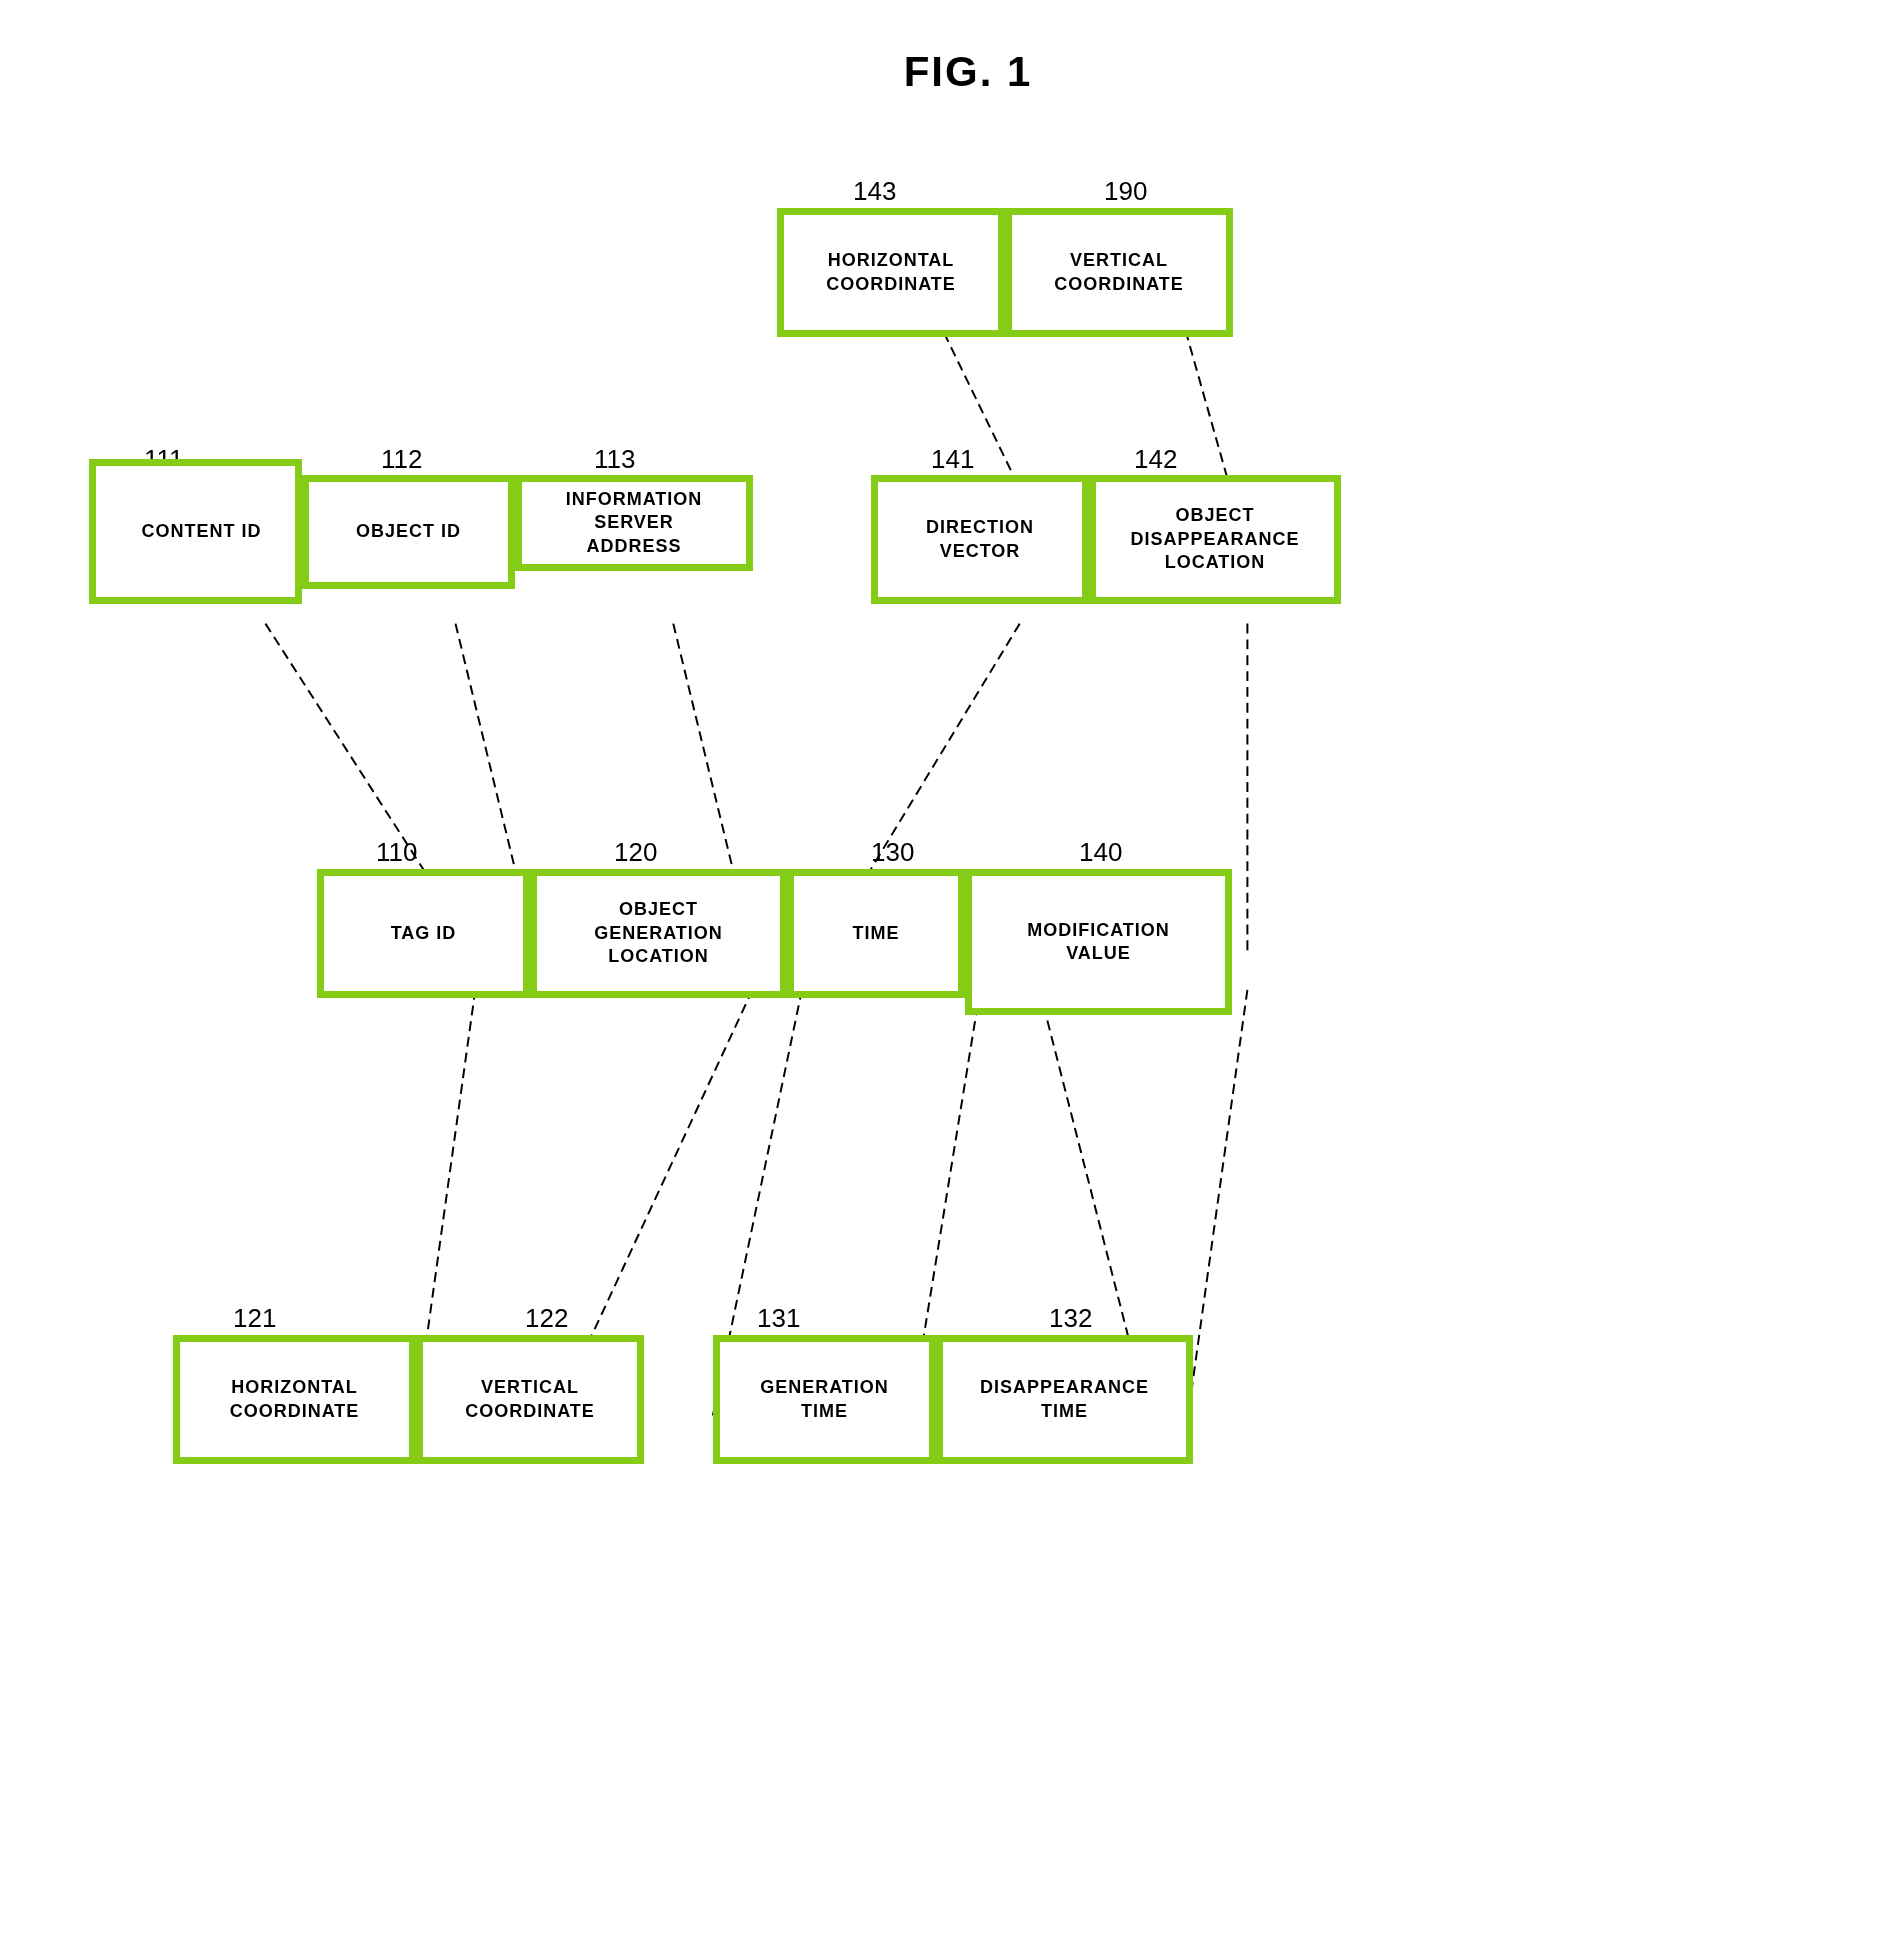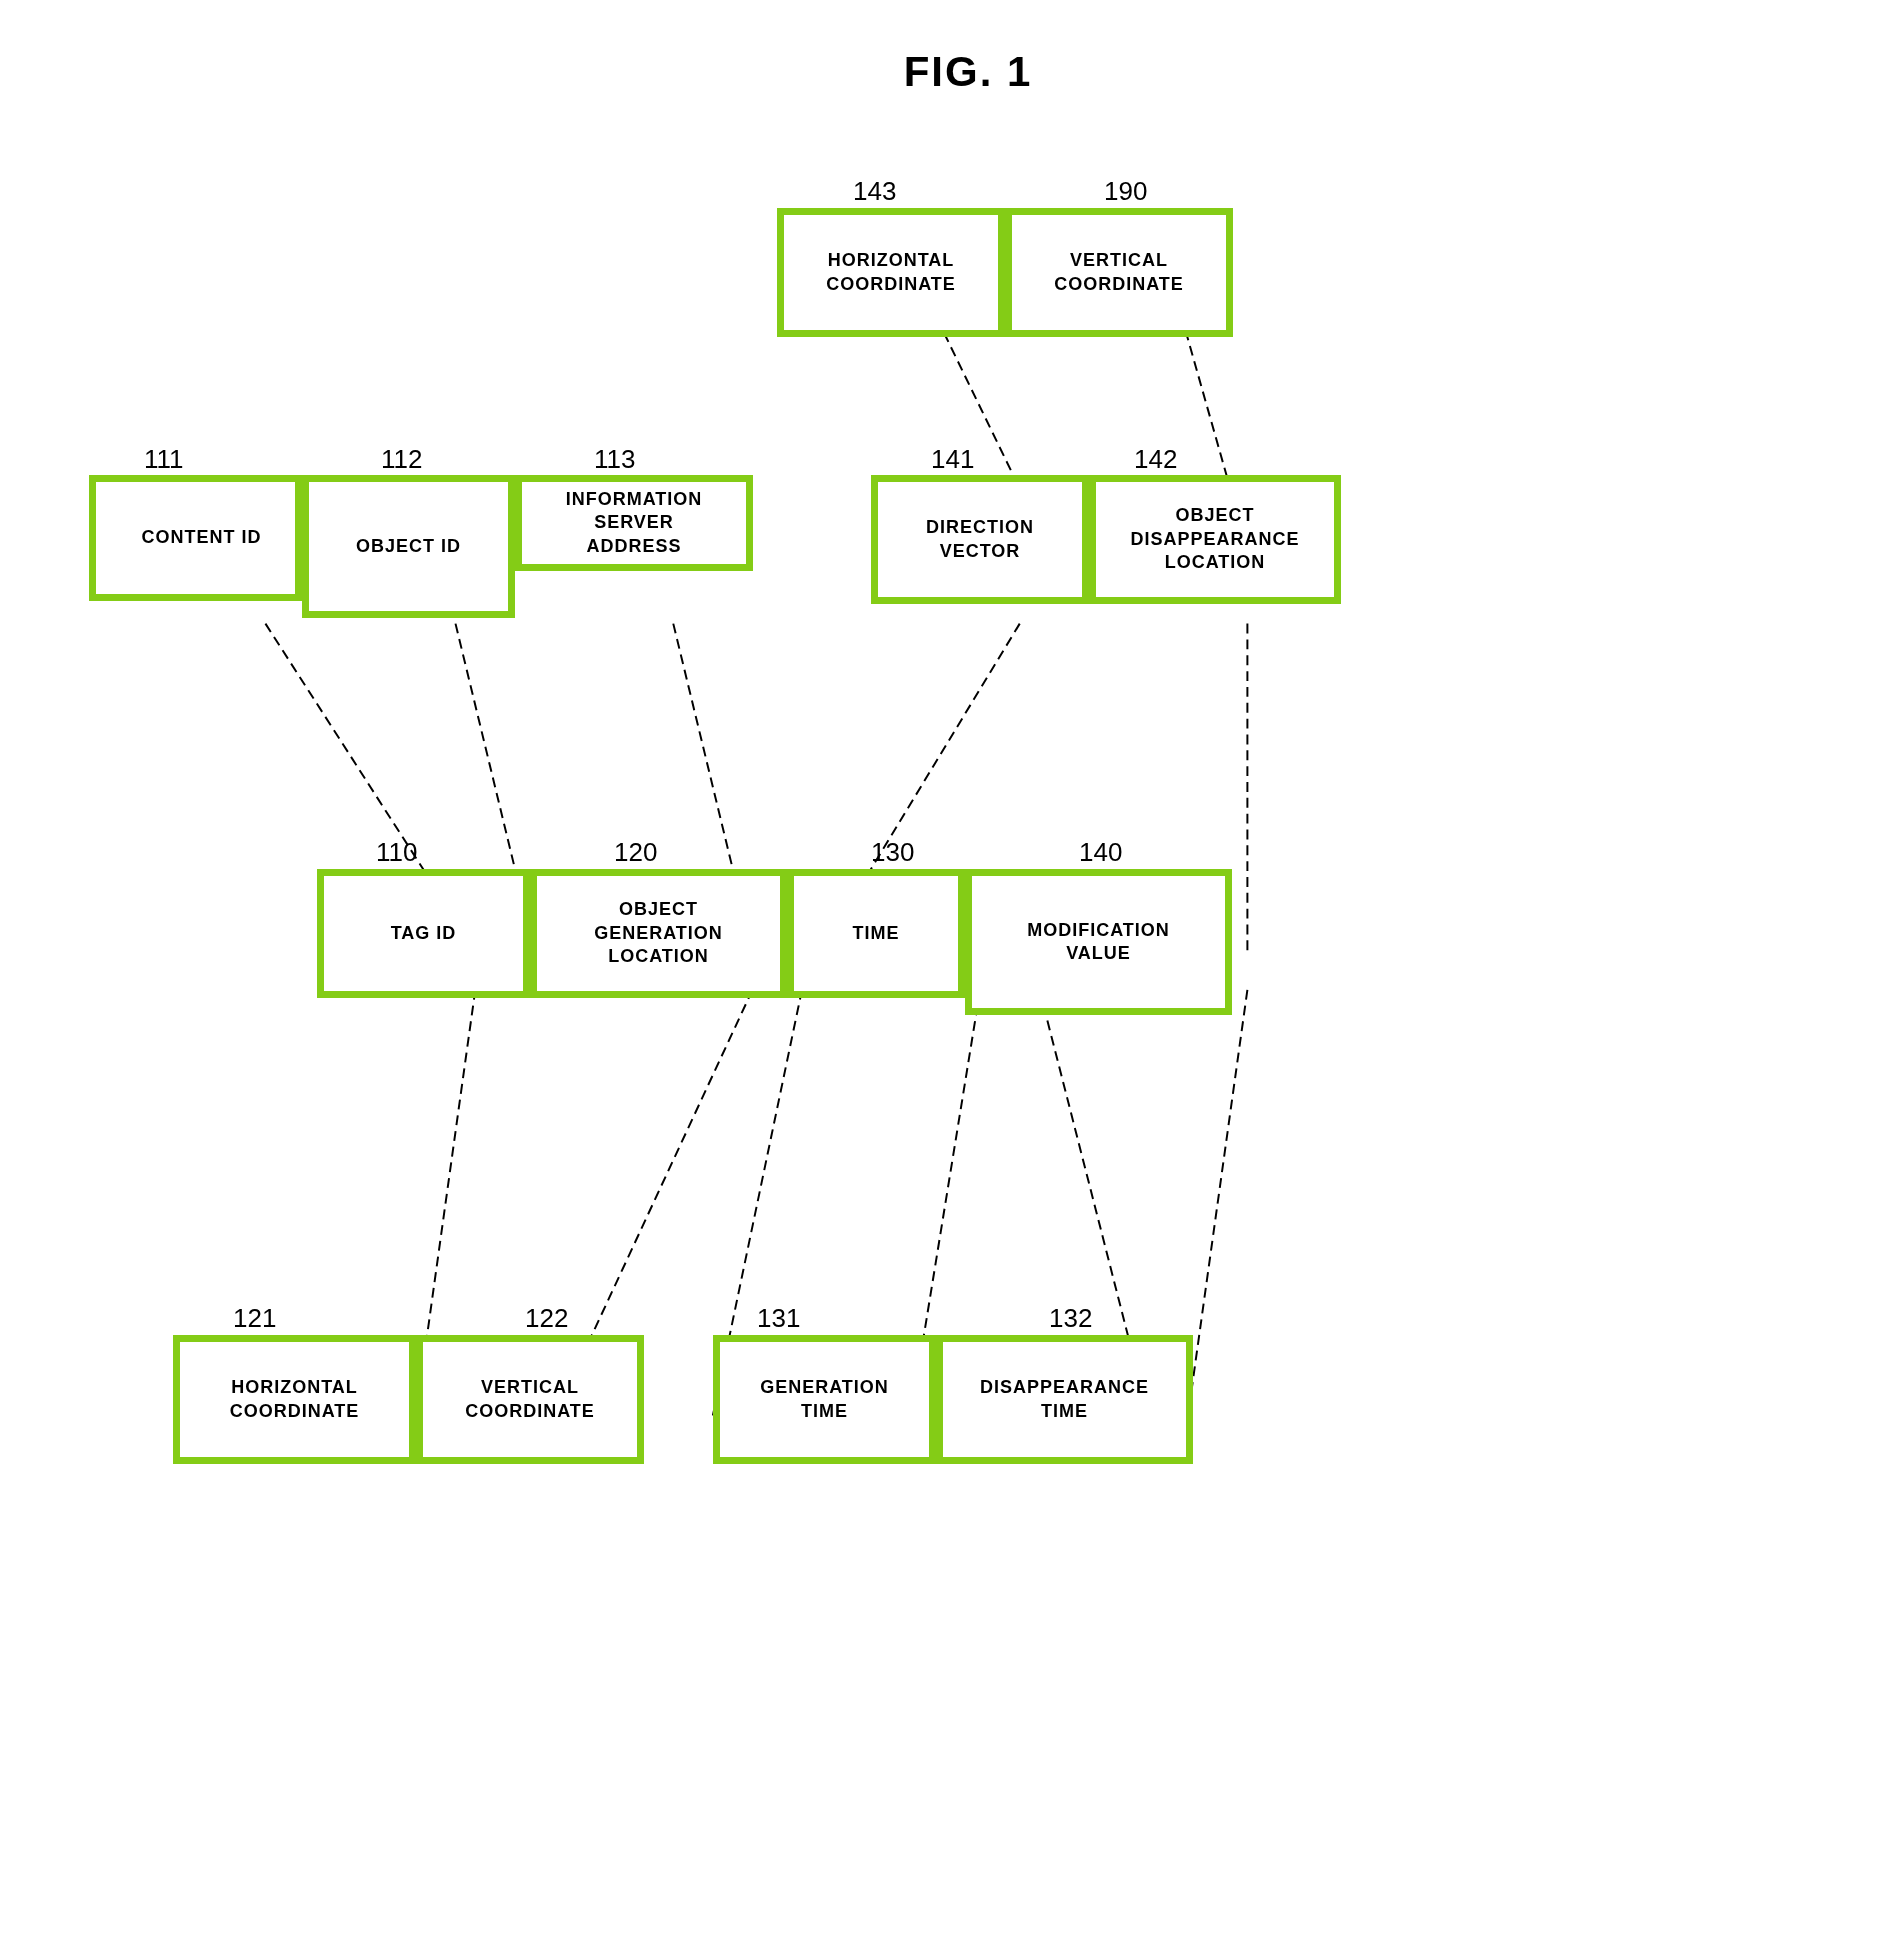--- a/index.html
+++ b/index.html
@@ -103,23 +103,23 @@
 <div class="label" style="top:444px; left:144px;">111</div>
 
 <div class="label" style="top:444px; left:381px;">112</div>
 
 <div class="label" style="top:444px; left:594px;">113</div>
 
 <div class="label" style="top:444px; left:931px;">141</div>
 
 <div class="label" style="top:444px; left:1134px;">142</div>
 
-<div class="box" style="top:475px; left:89px; width:213px; height:126px;padding-left:12px;">CONTENT ID</div>
+<div class="box" style="top:459px; left:89px; width:213px; height:145px;padding-left:12px;">CONTENT ID</div>
 
-<div class="box" style="top:475px; left:302px; width:213px; height:143px;">OBJECT ID</div>
+<div class="box" style="top:475px; left:302px; width:213px; height:114px;">OBJECT ID</div>
 
 <div class="box" style="top:475px; left:515px; width:238px; height:96px;">INFORMATION<br>SERVER<br>ADDRESS</div>
 
 <div class="box" style="top:475px; left:871px; width:218px; height:129px;">DIRECTION<br>VECTOR</div>
 
 <div class="box" style="top:475px; left:1089px; width:252px; height:129px;">OBJECT<br>DISAPPEARANCE<br>LOCATION</div>
 
 <div class="label" style="top:837px; left:376px;">110</div>
 
 <div class="label" style="top:837px; left:614px;">120</div>

